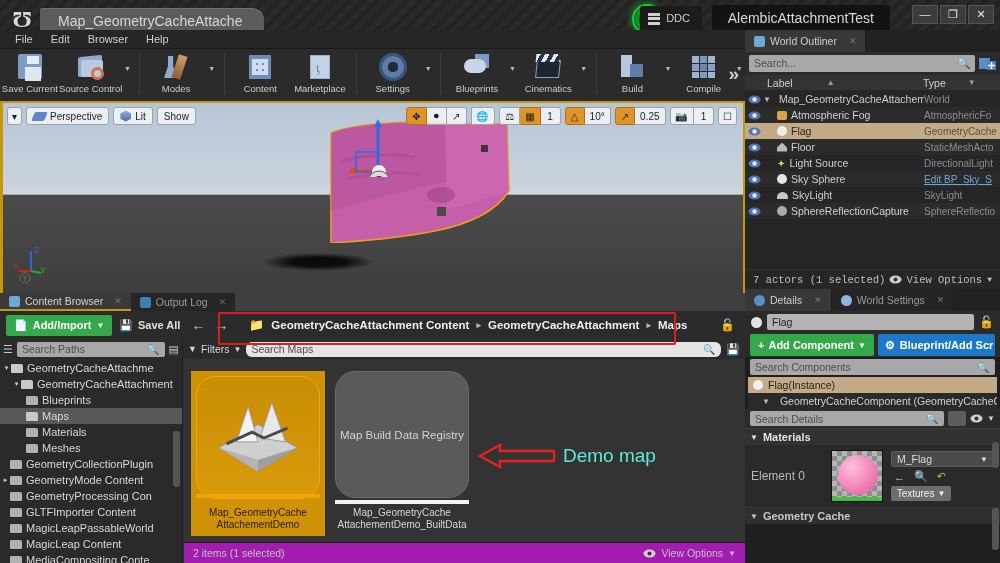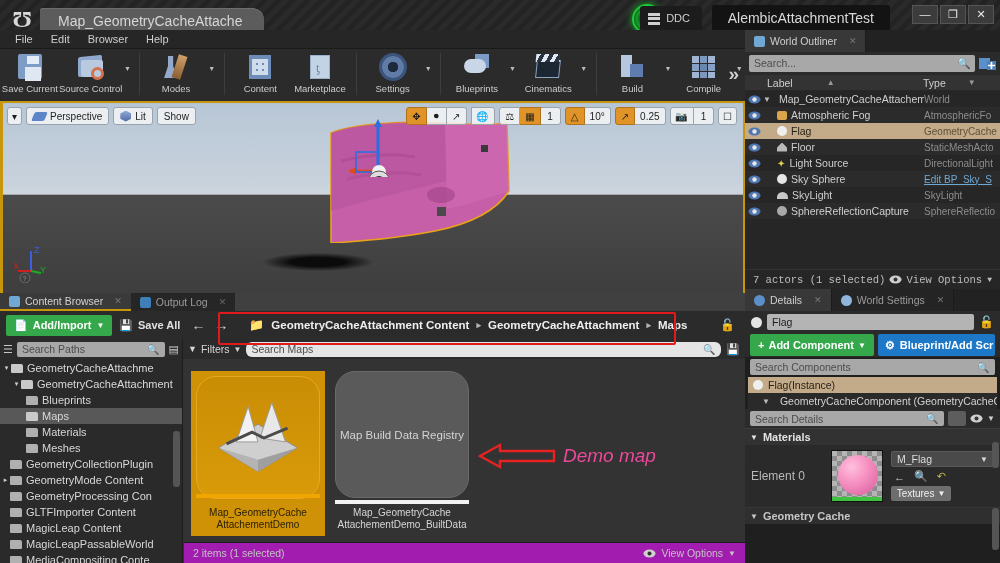--- a/index.html
+++ b/index.html
@@ -296,21 +296,21 @@
   .tile.sel .thumbwrap { background:#cf9206; }
   .tile .thumb { position:absolute; left:5px; top:5px; width:124px; height:123px;border-radius:20px; }
   .tile.sel .thumb { background: linear-gradient(#c98d05,#d99b09); border:1px solid #e8a920; }
   .tile .thumb.plain { background:#5a5a5a; border:1px solid #6a6a6a; left:0; top:0; width:134px; height:127px;
     display:flex; align-items:center; justify-content:center; color:#d3d3d3; font-size:11.5px; }
   .tile .strip { position:absolute; left:5px; bottom:6px; width:124px; height:4px; background:#f0a500; }
   .tile .strip.white { left:0; bottom:0; width:134px; background:#f2f2f2; }
   .tile .cap { text-align:center; font-size:10px; color:#d6d6d6; line-height:12px; padding:3px 2px 5px; }
   .tile.sel .cap { background:#cf9206; color:#2b2106; }
   .annot-arrow { position:absolute; left:478px; top:442px; width:78px; height:28px; }
-  .annot-text { position:absolute; left:563px; top:445px; color:#ec4899; font-size:19px;font-style:italic; }
+  .annot-text { position:absolute; left:563px; top:445px; color:#5eead4; font-size:19px; }
   .cb-status { position:absolute; left:184px; bottom:0; width:561px; height:21px;
     background:#a21caf; border-top:1px solid #1d1d1d; display:flex; align-items:center;
     justify-content:space-between; padding:0 9px; color:#c2c2c2; font-size:10.5px; }
   .vo { display:flex; align-items:center; gap:5px; }
   .eyeico { width:13px; height:9px; }
   .tiny { font-size:8px; }
 </style>
 </head>
 <body>
 
@@ -845,25 +845,25 @@
           <div class="ptree-row" style="padding-left:10px">
             <span class="folder"></span>
             <span>GeometryProcessing Con</span>
           </div>
           <div class="ptree-row" style="padding-left:10px">
             <span class="folder"></span>
             <span>GLTFImporter Content</span>
           </div>
           <div class="ptree-row" style="padding-left:10px">
             <span class="folder"></span>
-            <span>MagicLeap Content</span>
+            <span>MagicLeapPassableWorld</span>
           </div>
           <div class="ptree-row" style="padding-left:10px">
             <span class="folder"></span>
-            <span>MagicLeapPassableWorld</span>
+            <span>MagicLeap Content</span>
           </div>
           <div class="ptree-row" style="padding-left:10px">
             <span class="folder"></span>
             <span>MediaCompositing Conte</span>
           </div>
         </div>
         <div class="vscroll" style="top:92px;height:56px;right:2px;"></div>
       </div>
 
       <div class="assets">

